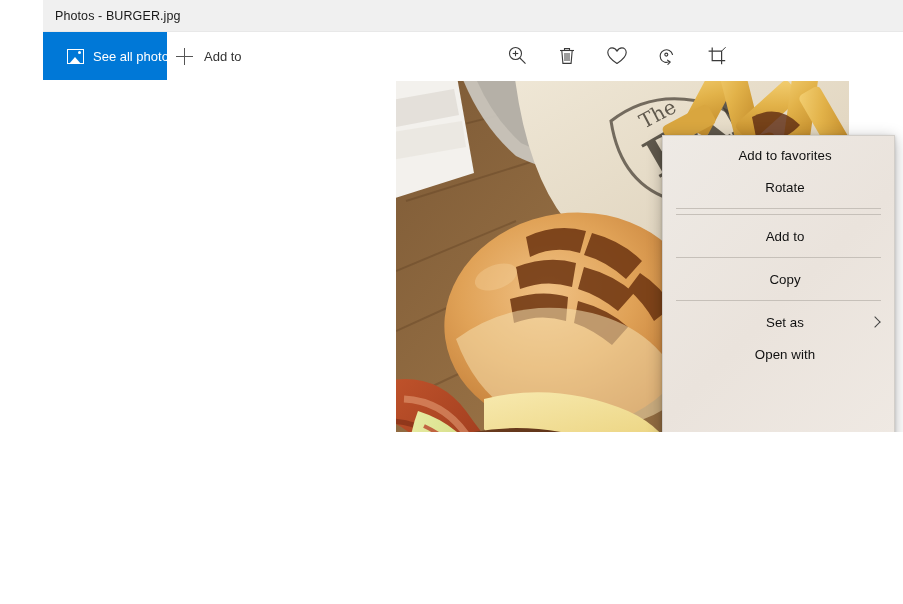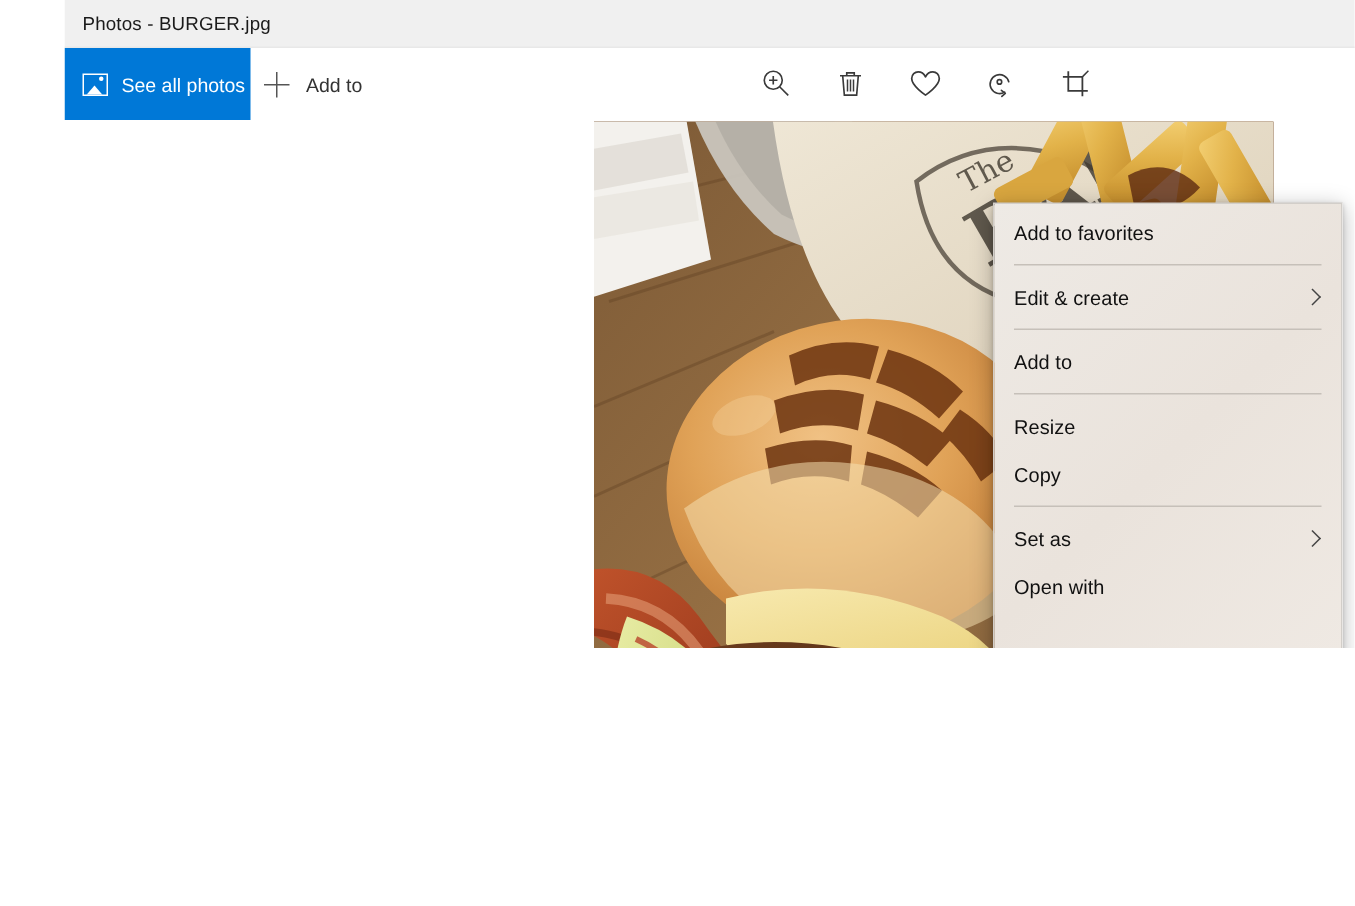--- a/index.html
+++ b/index.html
@@ -37,21 +37,21 @@
   .commandbar {
     position: absolute; left: 0; top: 32px;
     width: 903px; height: 48px;
     background: #ffffff;
   }
   .see-all {
     position: absolute; left: 0; top: 0;
     width: 124px; height: 48px;
     background: #0078d7;
     display: flex; align-items: center;
-    padding-left: 12px;
+    padding-left: 24px;
     cursor: pointer;
   }
   .see-all .label {
     color: #ffffff;
     font-size: 13px;
     margin-left: 9px;
     white-space: nowrap;
   }
   .icon-photos {
     width: 17px; height: 15px;
@@ -130,20 +130,21 @@
     border: 1px solid #d2cec9;
     box-shadow: 0 3px 14px rgba(0,0,0,0.28), 0 1px 3px rgba(0,0,0,0.18);
     overflow: hidden;
   }
   .ctx-item {
     position: relative;
     height: 32px;
     display: flex; align-items: center;
     padding-left: 13px;
     cursor: pointer;
+    justify-content: center;
   }
   .ctx-item .lbl {
     font-size: 13.3px;
     color: #111111;
     white-space: nowrap;
     letter-spacing: .05px;
   }
   .ctx-item .chev {
     position: absolute;
     right: 15px;
@@ -361,39 +362,35 @@
     </svg>
   </div>
 
   <div class="ctx-menu">
 
     <div class="ctx-gap"></div>
 
     <div class="ctx-item">
       <span class="lbl">Add to favorites</span>
     </div>
+    <div class="ctx-item">
+      <span class="lbl">Rotate</span>
+    </div>
 
     <div class="ctx-sep"></div>
 
-    <div class="ctx-item">
-      <span class="lbl">Edit &amp; create</span>
-      <span class="chev"></span>
-    </div>
 
     <div class="ctx-sep"></div>
 
     <div class="ctx-item">
       <span class="lbl">Add to</span>
     </div>
 
     <div class="ctx-sep"></div>
 
-    <div class="ctx-item">
-      <span class="lbl">Resize</span>
-    </div>
     <div class="ctx-item">
       <span class="lbl">Copy</span>
     </div>
 
     <div class="ctx-sep"></div>
 
     <div class="ctx-item">
       <span class="lbl">Set as</span>
       <span class="chev"></span>
     </div>

